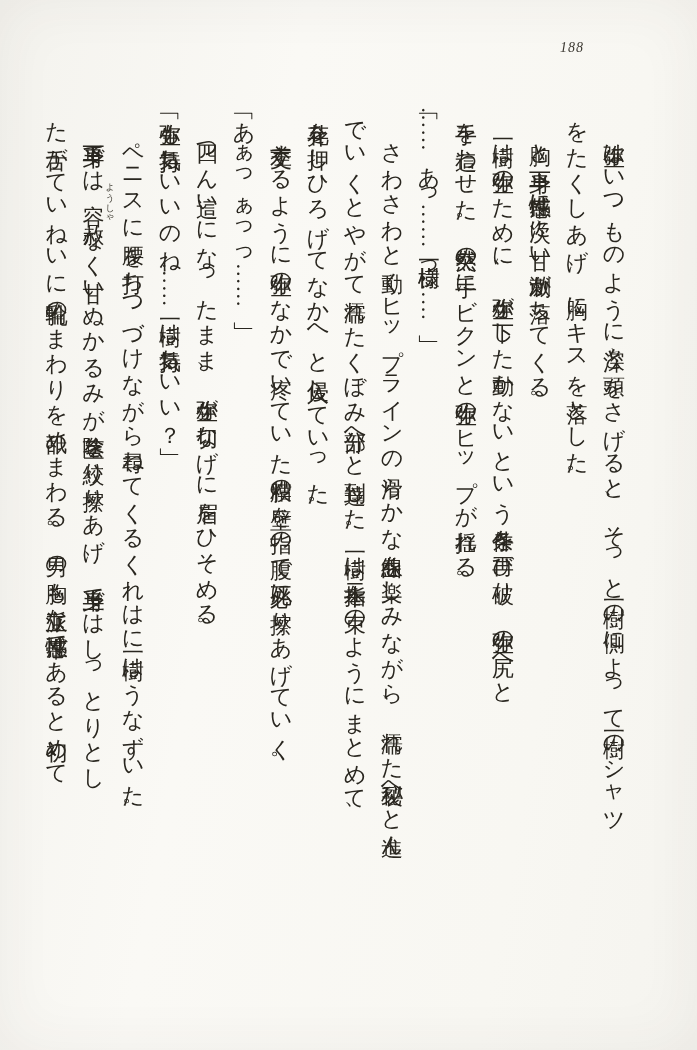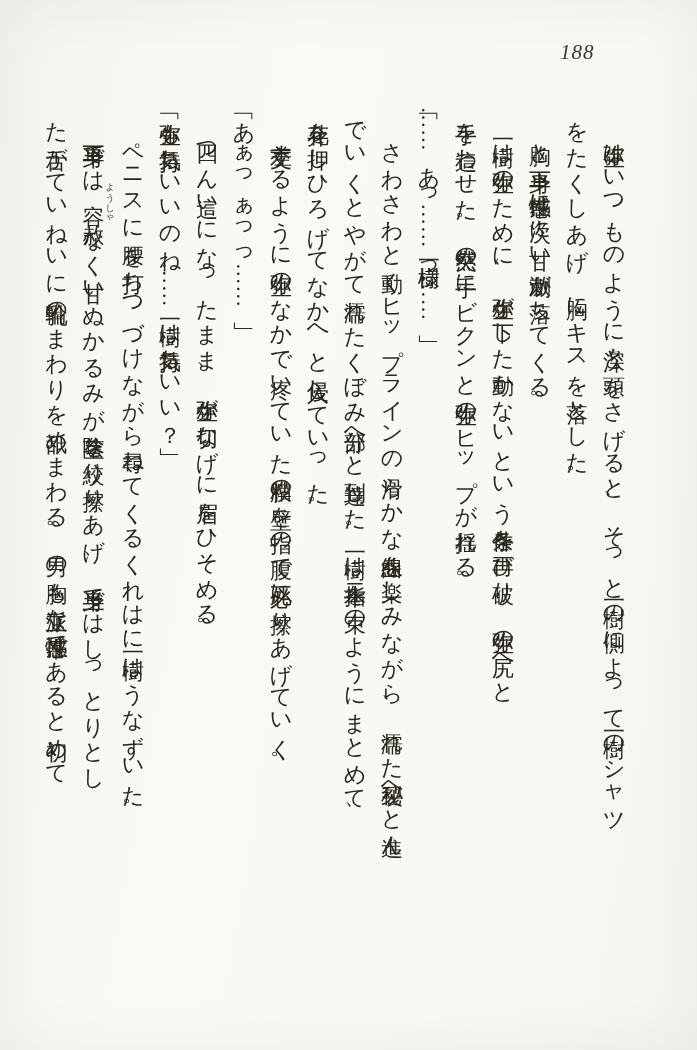--- a/index.html
+++ b/index.html
@@ -18,21 +18,21 @@
     position: absolute;
     inset: 0;
     background: linear-gradient(100deg, #f4f3ee 0%, #faf9f5 35%, #f8f7f2 75%, #f5f4ef 100%);
     box-shadow: inset 0 0 60px rgba(60,55,45,0.06);
   }
   .page-number {
     position: absolute;
     left: 560px;
     top: 40px;
     font-style: italic;
-    font-size: 21px;
+    font-size: 14px;
     color: #3a3730;
     letter-spacing: 1px;
   }
   .page-text {
     position: absolute;
     top: 106px;
     right: 64px;
     height: 850px;
     writing-mode: vertical-rl;
     text-orientation: mixed;

